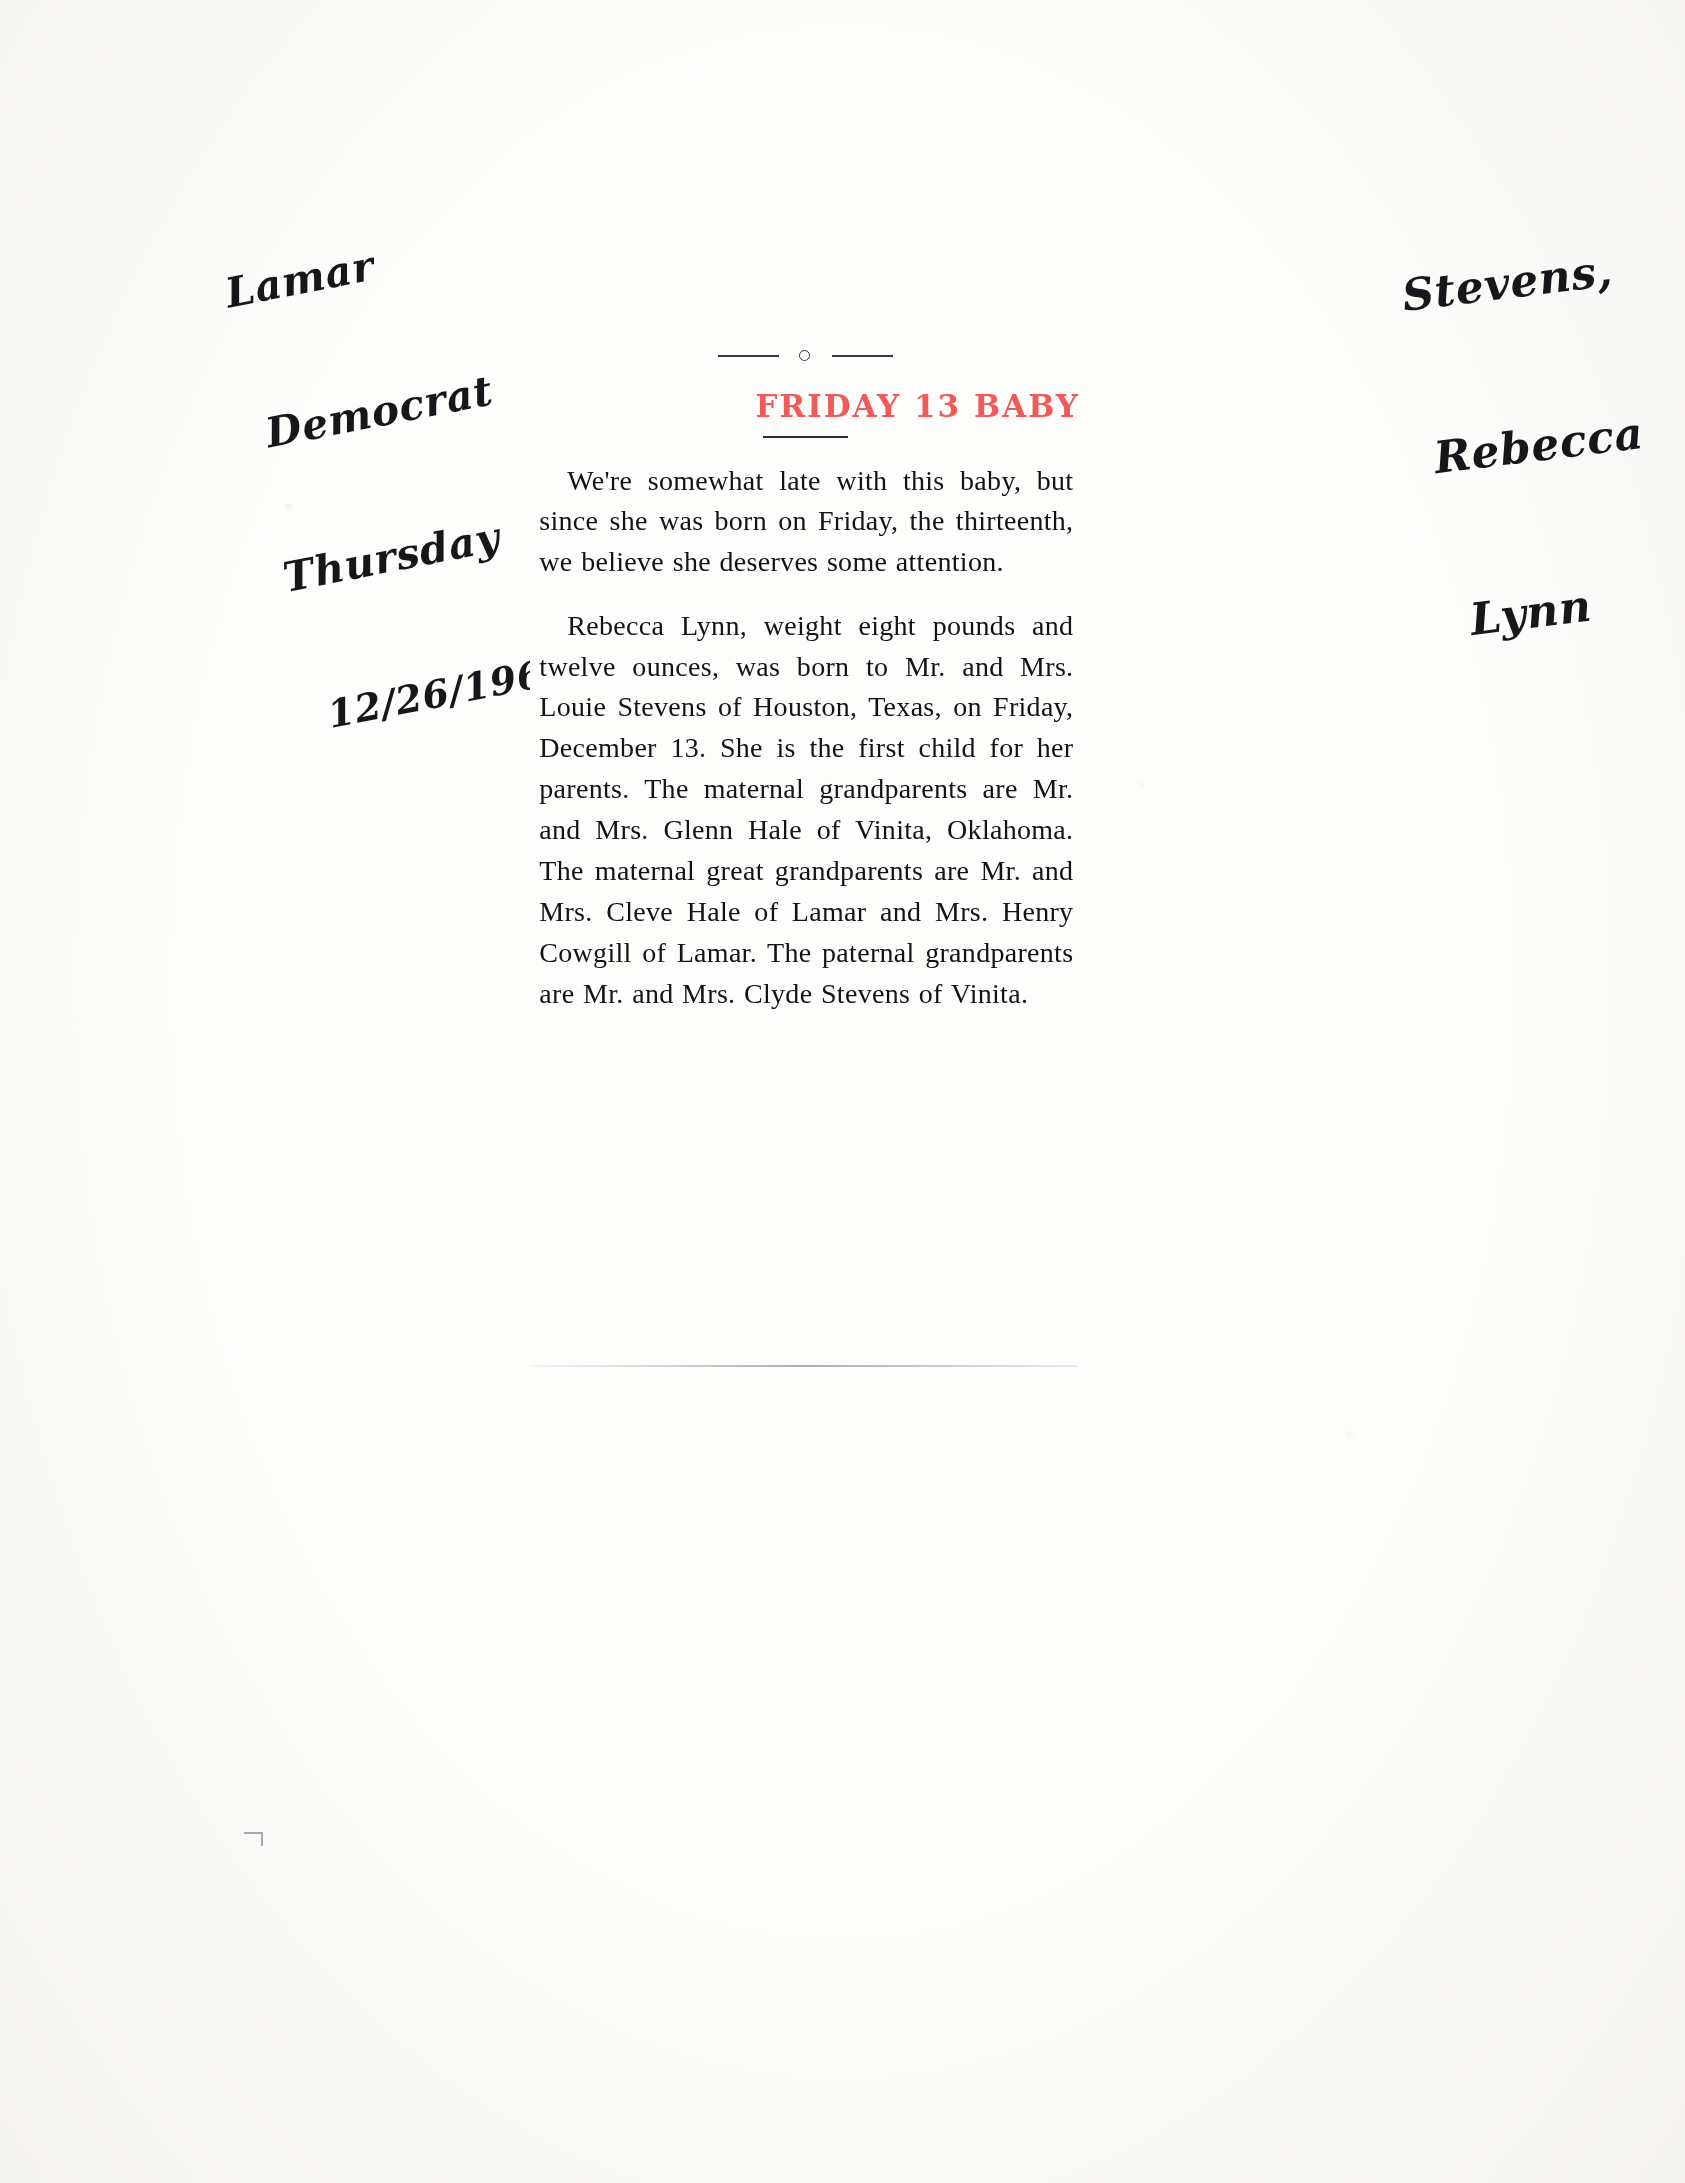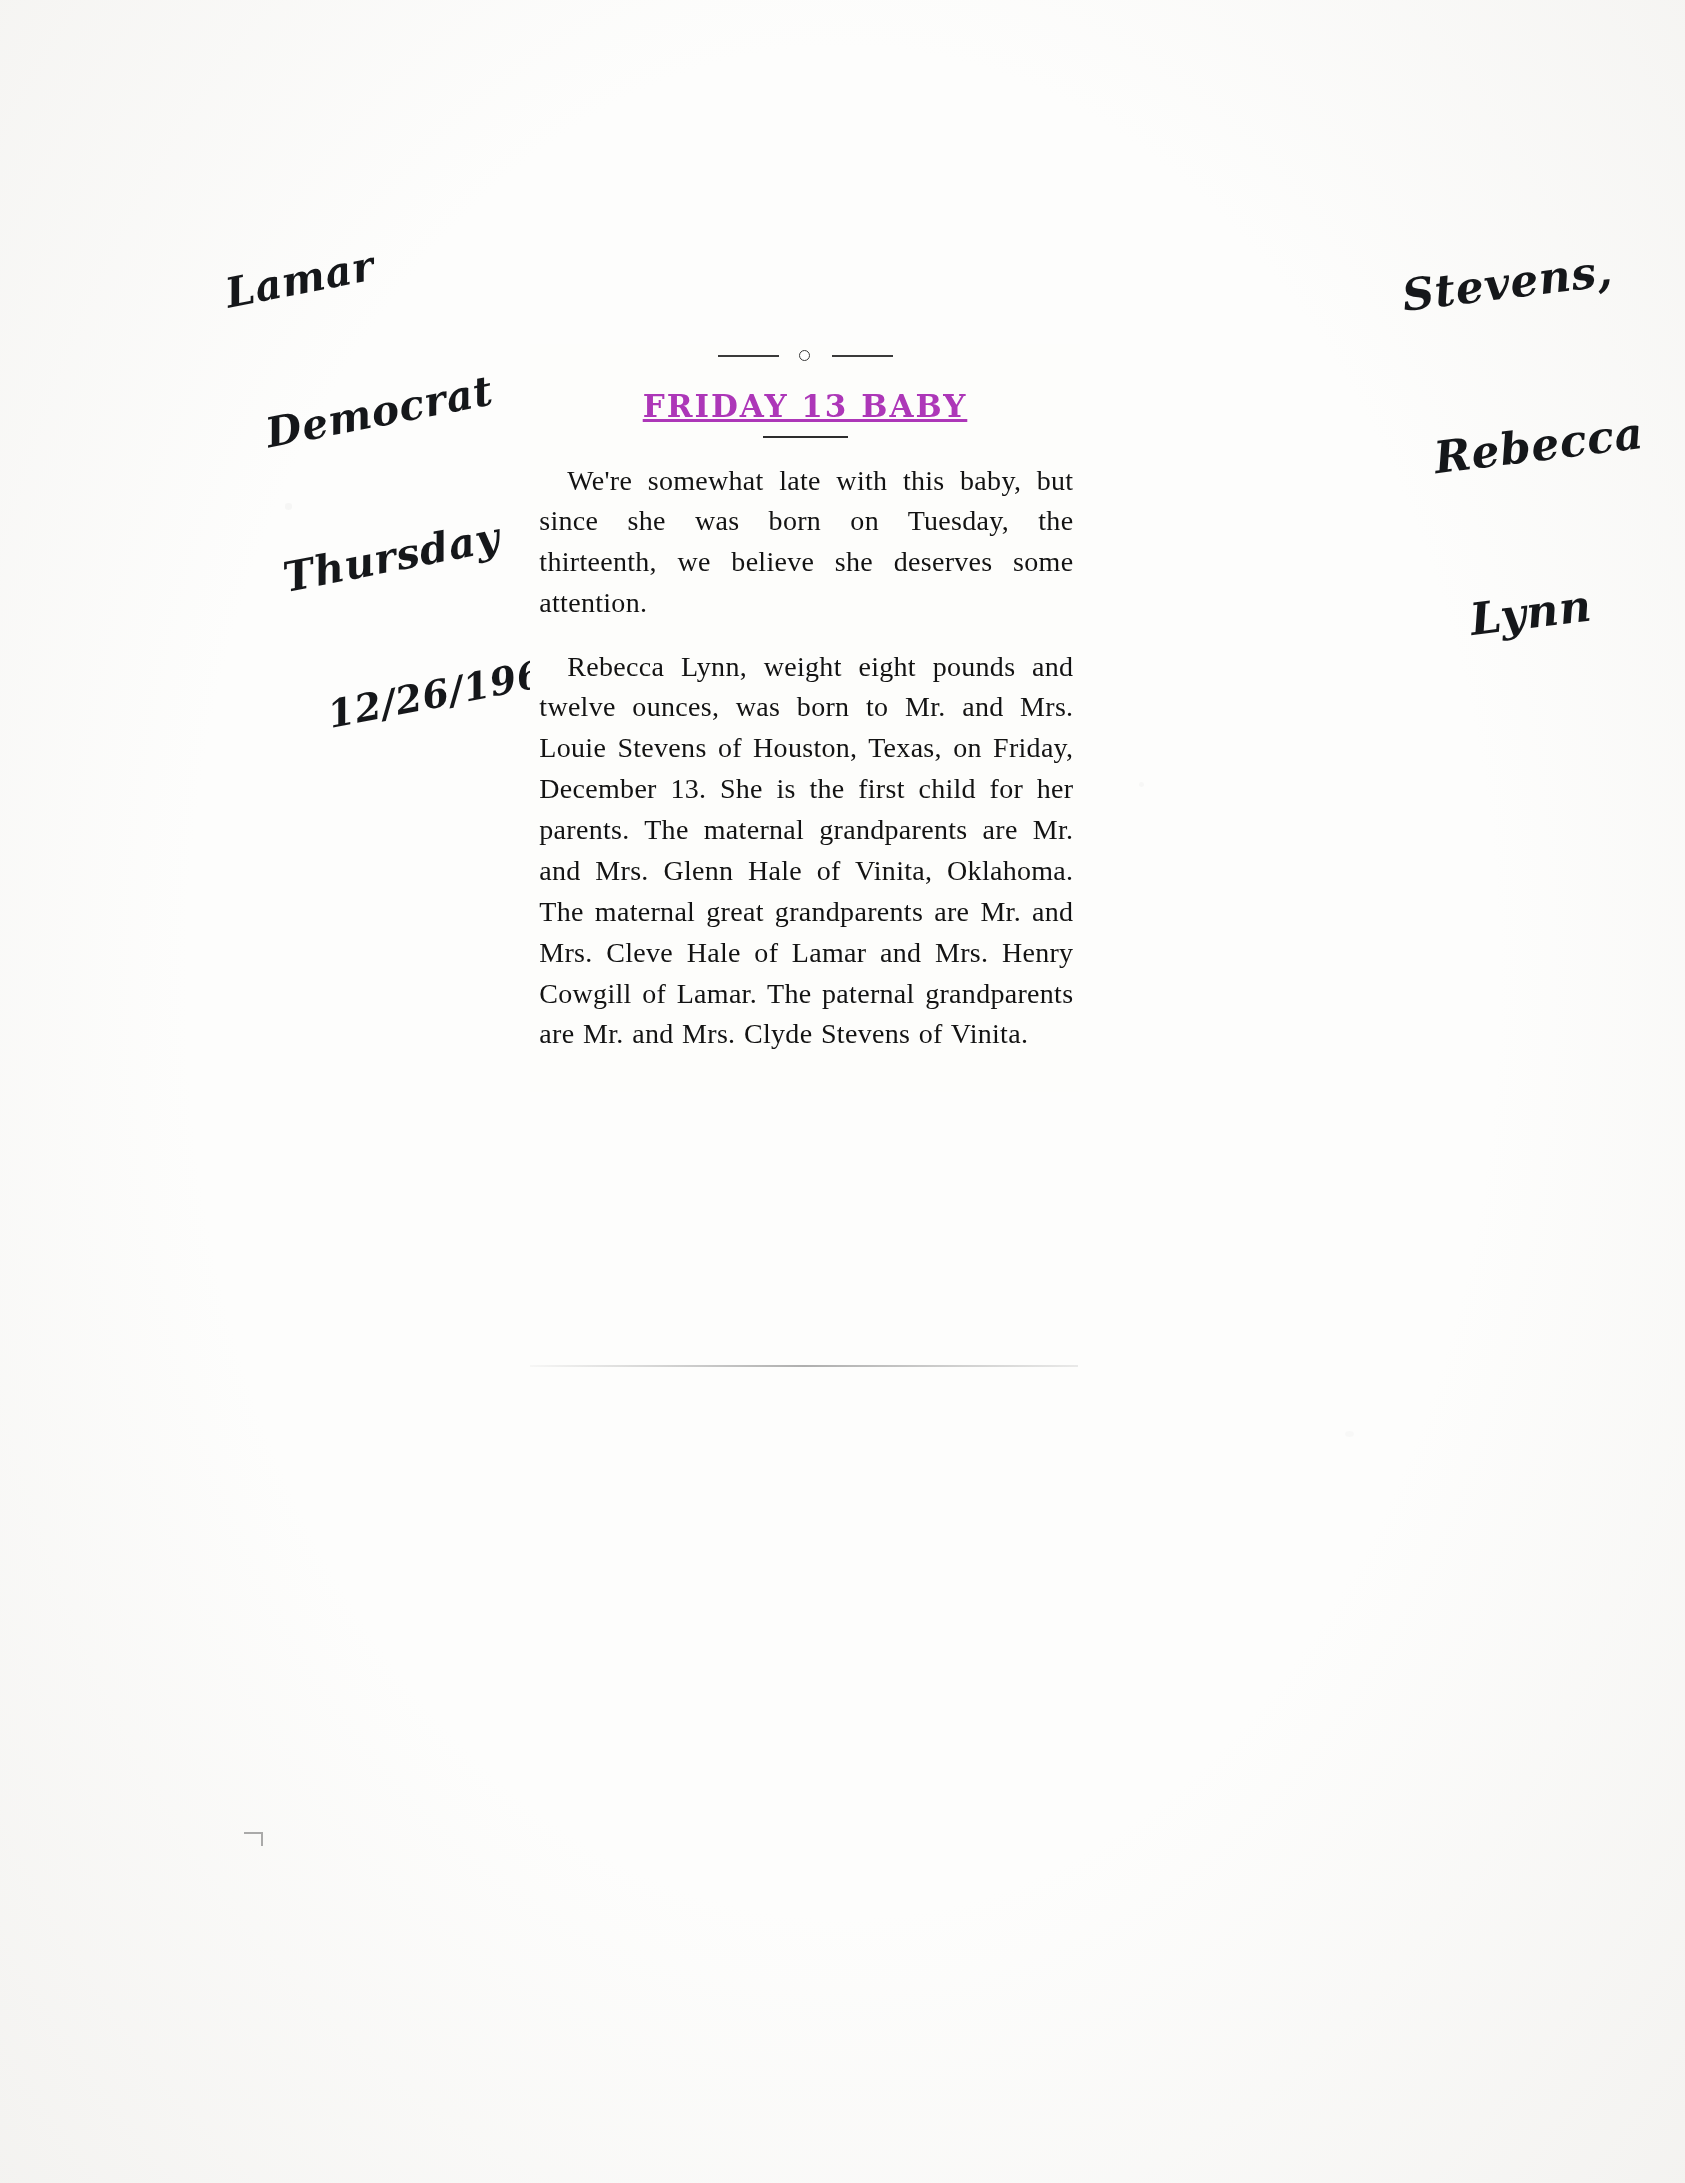--- a/index.html
+++ b/index.html
@@ -110,29 +110,28 @@
     top: 6px;
     margin-left: -6px;
     width: 9.3px;
     height: 9.3px;
     border: 1.3px solid #3a3a3a;
     border-radius: 50%;
     background: #fff;
   }
 
   .headline {
-    text-align: center;
+    text-align: right;
     font-family: "DejaVu Serif", serif;
     font-weight: 700;
     font-size: 31px;
     letter-spacing: 2px;
-    color: #a21caf;
+    color: #ef4444;
     margin: 0 0 9.3px 0;
     opacity: 0.88;
-    text-decoration: underline;
   }
 
   .headline-rule {
     width: 85px;
     height: 2px;
     background: #2d2d2d;
     margin: 12px auto 22.5px auto;
   }
 
   .col {
@@ -197,21 +196,21 @@
       <span class="rule-l"></span>
       <span class="dot"></span>
       <span class="rule-r"></span>
     </div>
 
     <h1 class="headline">FRIDAY 13 BABY</h1>
 
     <div class="headline-rule"></div>
 
     <div class="col">
-      <p class="first">We're somewhat late with this baby, but since she was born on Tuesday, the thirteenth, we believe she deserves some attention.</p>
+      <p class="first">We're somewhat late with this baby, but since she was born on Friday, the thirteenth, we believe she deserves some attention.</p>
       <p class="body">Rebecca Lynn, weight eight pounds and twelve ounces, was born to Mr. and Mrs. Louie Stevens of Houston, Texas, on Friday, December 13. She is the first child for her parents. The maternal grandparents are Mr. and Mrs. Glenn Hale of Vinita, Oklahoma. The maternal great grandparents are Mr. and Mrs. Cleve Hale of Lamar and Mrs. Henry Cowgill of Lamar. The paternal grandparents are Mr. and Mrs. Clyde Stevens of Vinita.</p>
     </div>
   </div>
 
   <div class="clip-bottom-edge"></div>
 
   <div class="smudge" style="left:285px; top:503px; width:6.6px; height:6.6px; opacity:.35;"></div>
   <div class="smudge" style="left:1139px; top:782px; width:5.3px; height:5.3px; opacity:.3;"></div>
   <div class="smudge" style="left:1345px; top:1431px; width:9.3px; height:6px; opacity:.25;"></div>
   <div class="mark-corner"></div>

